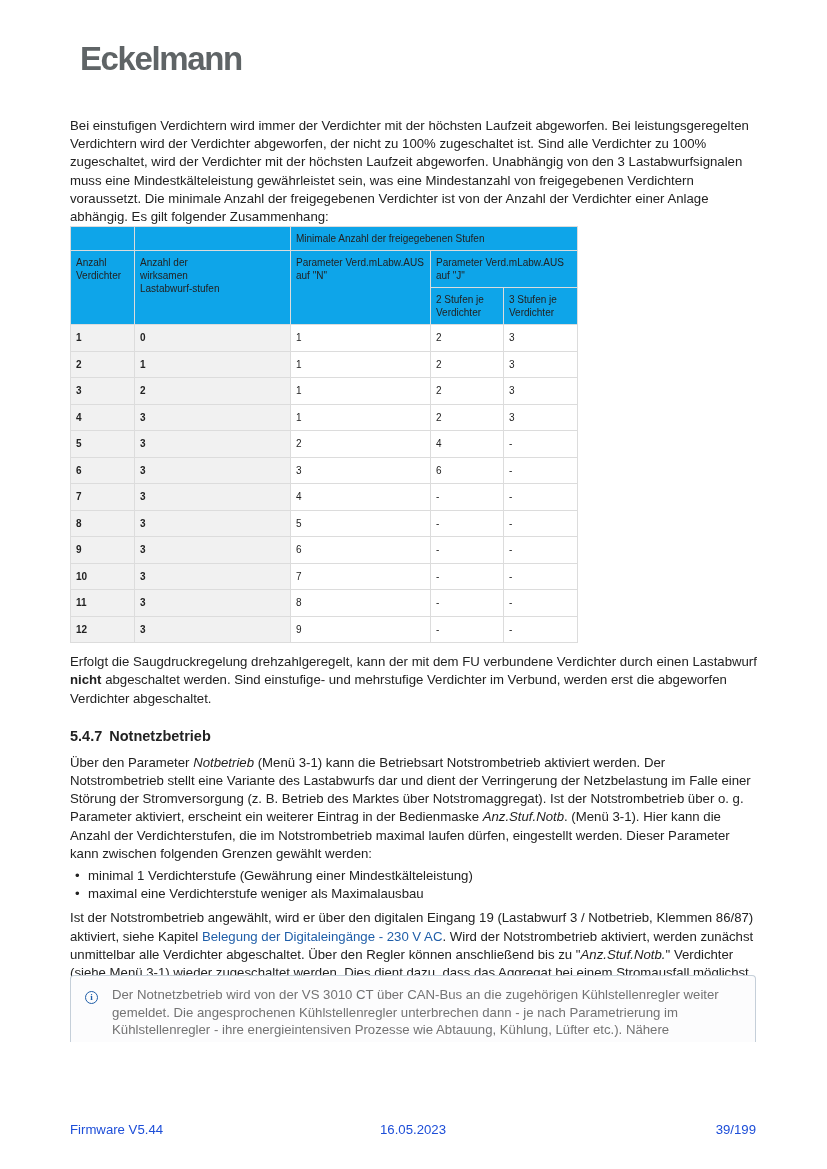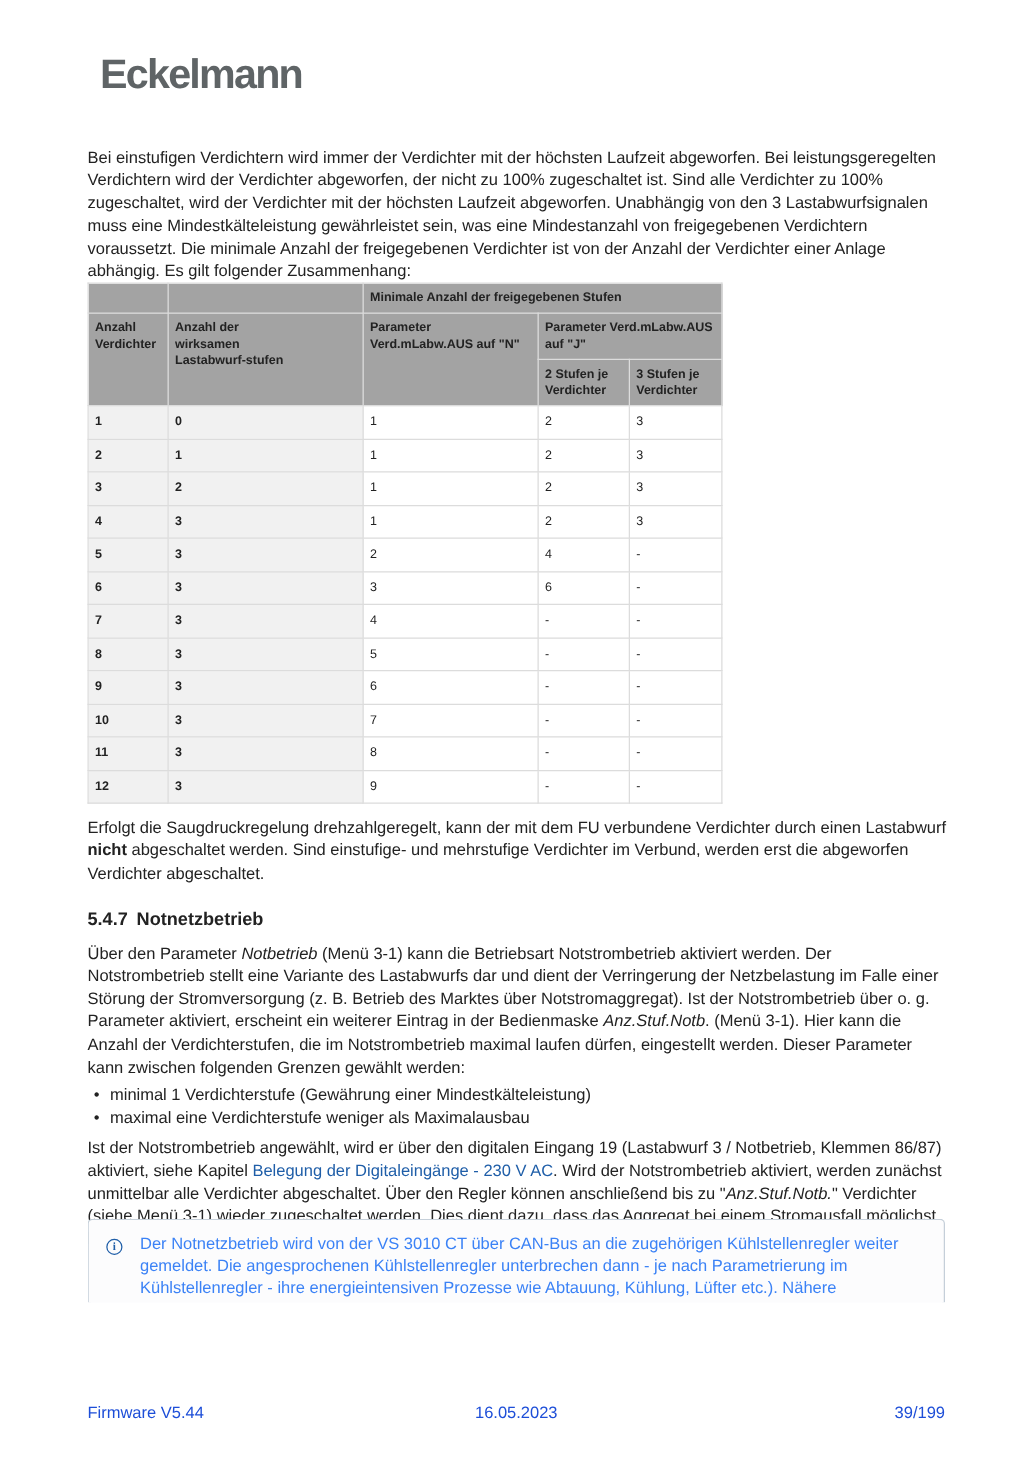--- a/index.html
+++ b/index.html
@@ -16,21 +16,21 @@
   p.body {
     margin: 0; font-size: 13.2px; line-height: 18.2px; color: #222;
   }
   table.grid {
     border-collapse: collapse; margin-top: 0px; font-size: 10px; line-height: 13px;
   }
   table.grid td {
     border: 1px solid #dcdcdc; padding: 5px 5px; vertical-align: top;
     color: #222;
   }
-  table.grid td.hd { background: #a3a3a3; font-weight: bold; }
+  table.grid td.hd { background: #0ea5e9; font-weight: normal; }
   table.grid td.stub { background: #f1f1f1; font-weight: bold; }
   table.grid td.val { background: #ffffff; }
   table.grid tr.datarow td { height: 15.5px; vertical-align: middle; }
   h3.section {
     margin: 20px 0 10px 0; font-size: 14.5px; font-weight: bold; color: #222;
   }
   .sec-num { margin-right: 7px; }
   ul.bullets { margin: 4px 0 6px 0; padding-left: 18px; font-size: 13.2px; line-height: 18.2px; }
   ul.bullets li { list-style: none; position: relative; padding-left: 0px; }
   ul.bullets li::before { content: "•"; position: absolute; left: -13px; }
@@ -41,21 +41,21 @@
     background: #fcfcfd; overflow: hidden;
   }
   .note-icon {
     position: absolute; left: 14px; top: 15px; width: 11px; height: 11px;
     border: 1.5px solid #1f5ea8; border-radius: 50%;
     color: #1f5ea8; font-size: 9px; line-height: 11px; text-align: center; font-weight: bold;
     font-family: "Liberation Serif", serif;
   }
   .note-text {
     position: absolute; left: 41px; top: 10px; width: 630px;
-    font-size: 13.2px; line-height: 17.5px; color: #3b82f6;
+    font-size: 13.2px; line-height: 17.5px; color: #737373;
   }
   .footer {
     position: absolute; left: 70px; top: 1122px; width: 686px; height: 18px;
     font-size: 13.2px; color: #1d4ed8;
   }
   .footer .l { position: absolute; left: 0; }
   .footer .c { position: absolute; left: 310px; }
   .footer .r { position: absolute; right: 0; }
 </style>
 </head>

